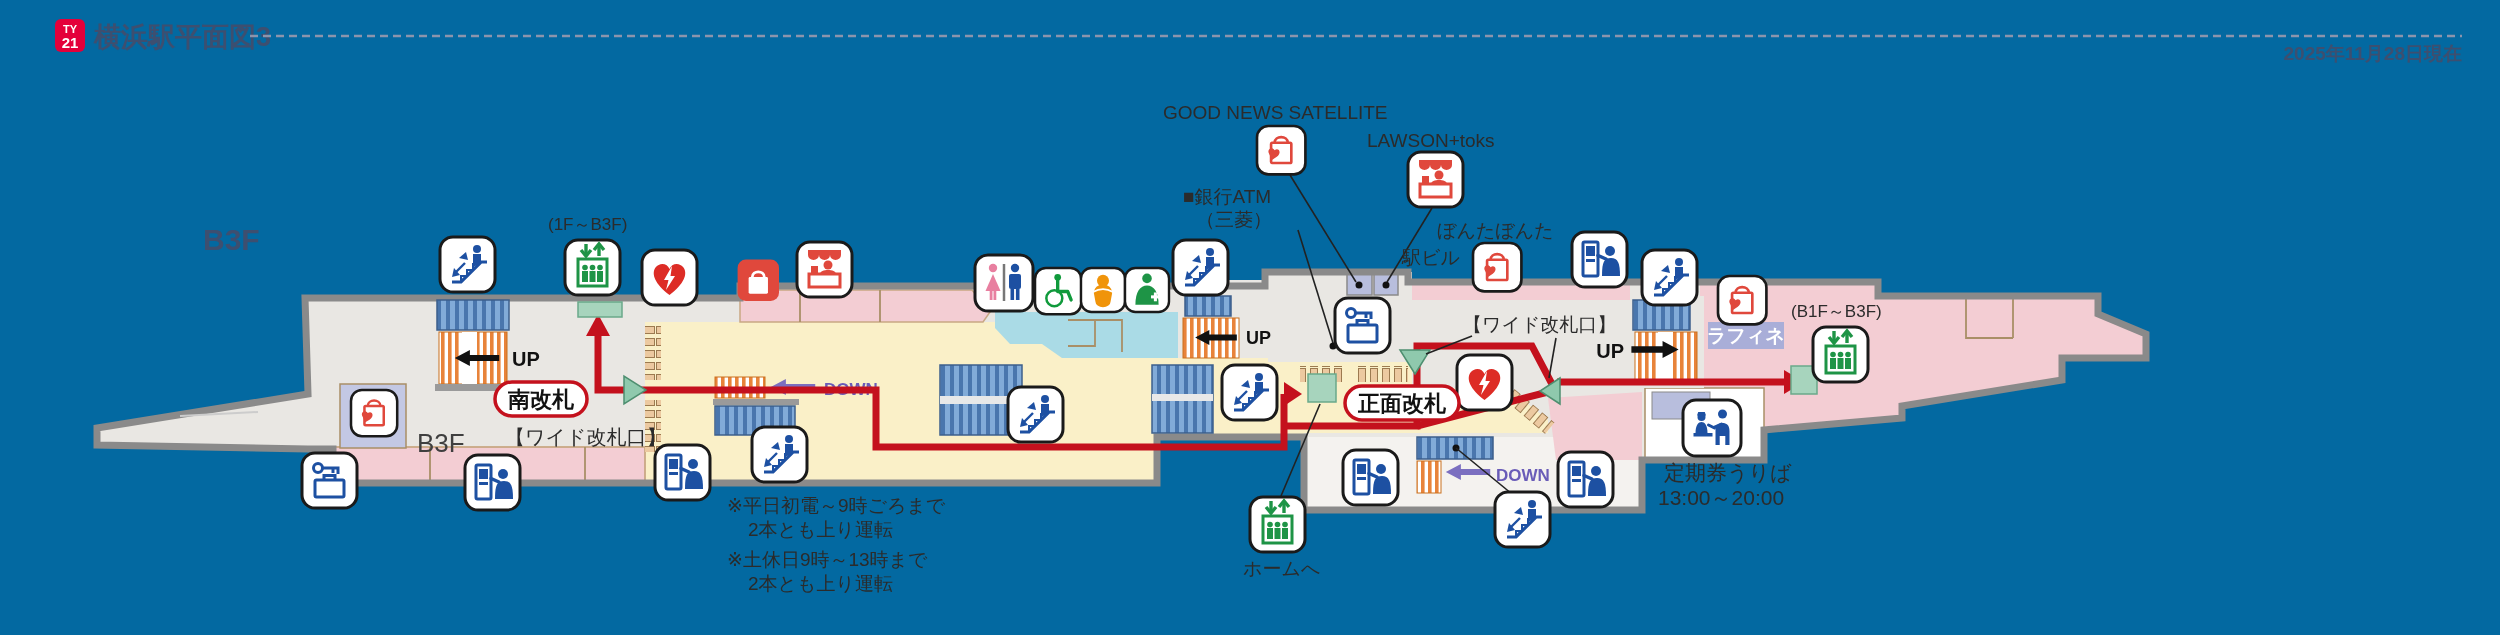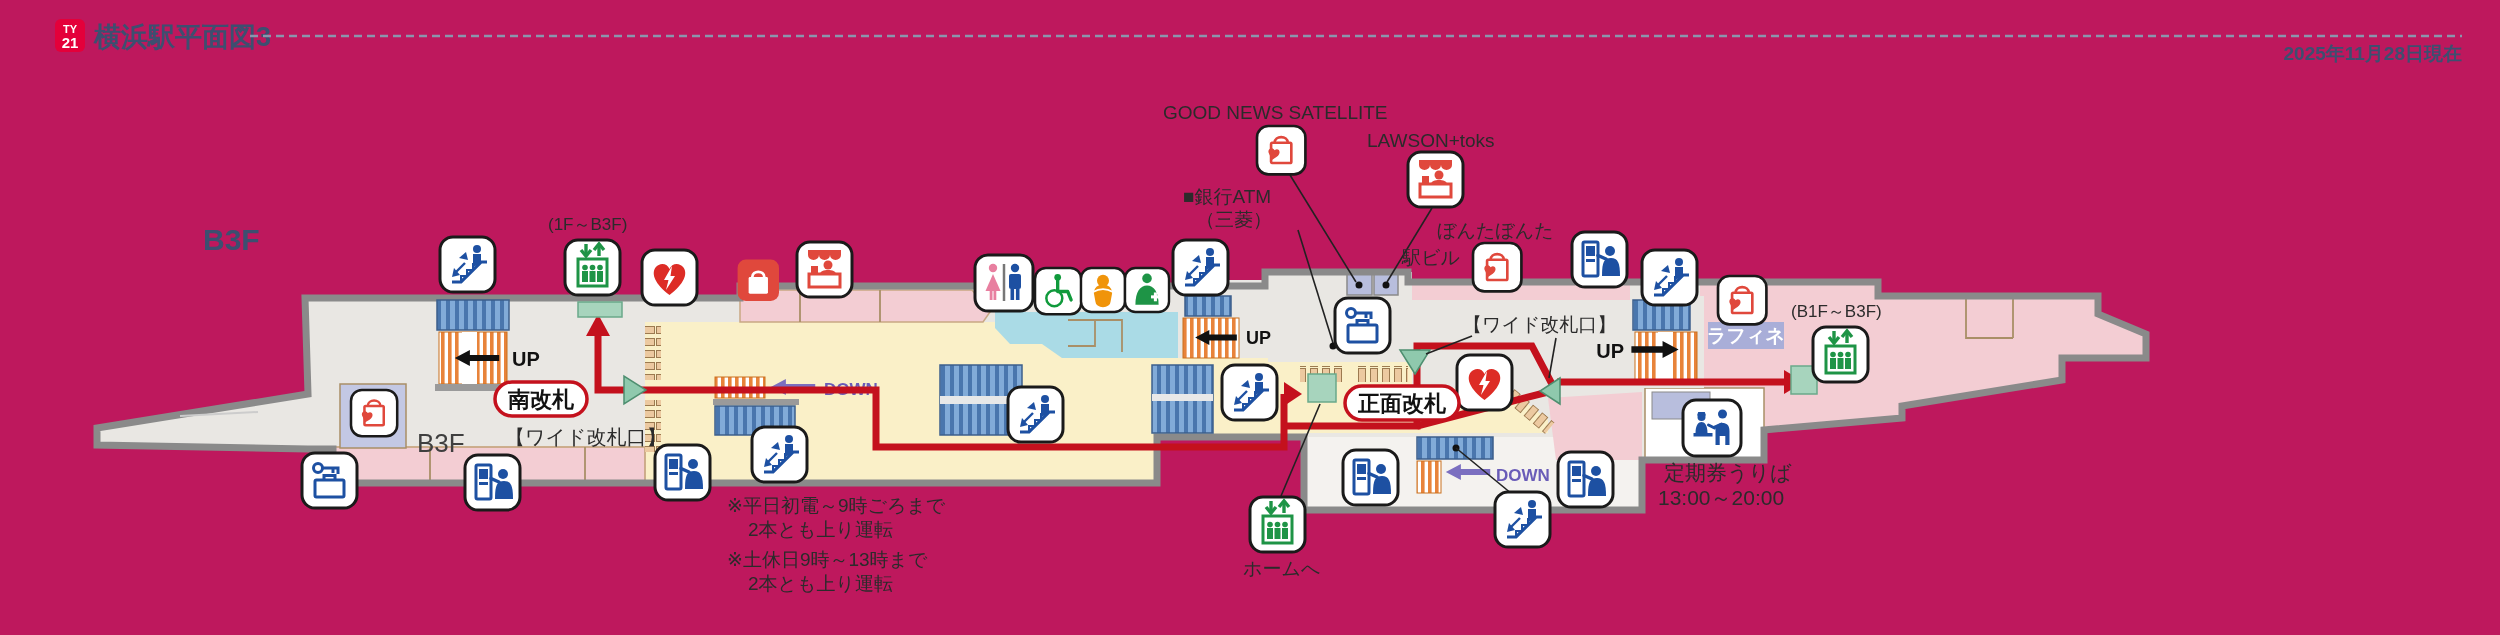--- a/index.html
+++ b/index.html
@@ -1,16 +1,16 @@
 <!DOCTYPE html>
 <html><head>
 <meta charset="utf-8">
 <style>
   html,body{margin:0;padding:0;background:#ffffff;}
-  .page{position:relative;width:2500px;height:635px;background:#be185d;
+  .page{position:relative;width:2500px;height:635px;background:#0369a1;
         font-family:"Liberation Sans","DejaVu Sans",sans-serif;}
   svg{position:absolute;left:0;top:0;}
   text{font-family:"Liberation Sans","DejaVu Sans",sans-serif;}
   .ibox{fill:#ffffff;stroke:#1a1a1a;stroke-width:3px;}
   .t-navy{fill:#3d4f70;font-weight:bold;}
   .t-map{fill:#2b2b2b;}
   .t-updown{font-weight:bold;fill:#111111;}
   .t-down{font-weight:bold;fill:#6a5cb8;}
   .oval{fill:#ffffff;stroke:#c4111d;stroke-width:3.5px;}
   .route{fill:none;stroke:#c4111d;stroke-width:7px;}

